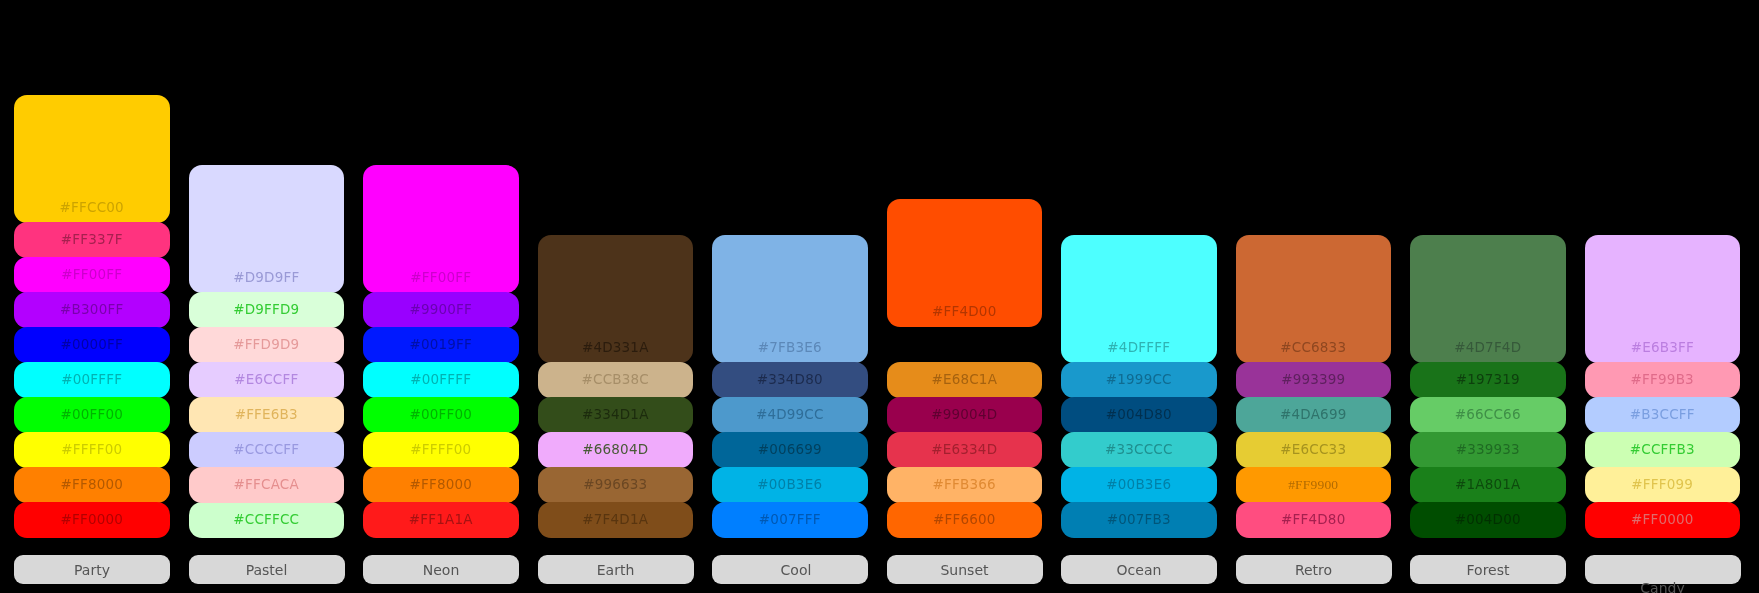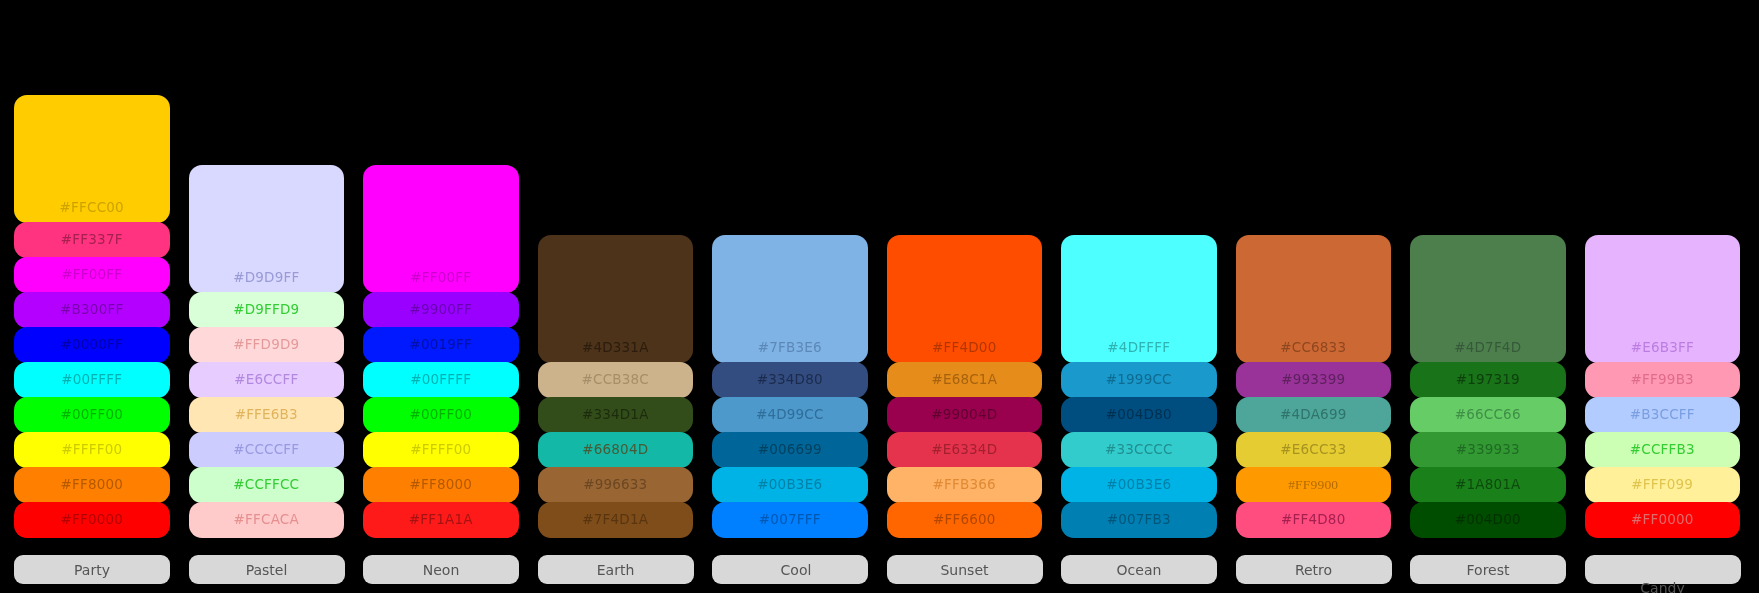--- a/index.html
+++ b/index.html
@@ -131,26 +131,26 @@
         </div>
         <div class="swatch" style="background: rgb(230, 204, 255); z-index: 4;">
           <span class="hex" style="color: rgb(179, 136, 224);">#E6CCFF</span>
         </div>
         <div class="swatch" style="background: rgb(255, 230, 179); z-index: 5;">
           <span class="hex" style="color: rgb(224, 180, 92);">#FFE6B3</span>
         </div>
         <div class="swatch" style="background: rgb(204, 204, 255); z-index: 6;">
           <span class="hex" style="color: rgb(153, 153, 224);">#CCCCFF</span>
         </div>
+        <div class="swatch" style="background: rgb(255, 202, 202); z-index: 8;">
+          <span class="hex" style="color: rgb(229, 143, 143);">#FFCACA</span>
+        </div>
         <div class="swatch" style="background: rgb(204, 255, 204); z-index: 7;">
           <span class="hex" style="color: rgb(51, 204, 51);">#CCFFCC</span>
         </div>
-        <div class="swatch" style="background: rgb(255, 202, 202); z-index: 8;">
-          <span class="hex" style="color: rgb(229, 143, 143);">#FFCACA</span>
-        </div>
       </div>
       <div class="label-pill" style="background: rgb(216, 216, 216);">
         <span style="color: rgb(85, 85, 85);">Pastel</span>
       </div>
     </div>
     <div class="palette-col">
       <div class="swatch-stack">
         <div class="swatch first" style="background: rgb(255, 0, 255); z-index: 1;">
           <span class="hex" style="color: rgb(204, 0, 204);">#FF00FF</span>
         </div>
@@ -184,21 +184,21 @@
       <div class="swatch-stack">
         <div class="swatch first" style="background: rgb(77, 51, 26); z-index: 1;">
           <span class="hex" style="color: rgb(43, 28, 13);">#4D331A</span>
         </div>
         <div class="swatch" style="background: rgb(204, 179, 140); z-index: 2;">
           <span class="hex" style="color: rgb(166, 142, 104);">#CCB38C</span>
         </div>
         <div class="swatch" style="background: rgb(51, 77, 26); z-index: 3;">
           <span class="hex" style="color: rgb(28, 43, 13);">#334D1A</span>
         </div>
-        <div class="swatch" style="background: #14b8a6; z-index: 4;">
+        <div class="swatch" style="background: #f0abfc; z-index: 4;">
           <span class="hex" style="color: rgb(72, 90, 54);">#66804D</span>
         </div>
         <div class="swatch" style="background: rgb(153, 102, 51); z-index: 5;">
           <span class="hex" style="color: rgb(107, 71, 35);">#996633</span>
         </div>
         <div class="swatch" style="background: rgb(127, 77, 26); z-index: 6;">
           <span class="hex" style="color: rgb(89, 53, 15);">#7F4D1A</span>
         </div>
       </div>
       <div class="label-pill" style="background: rgb(216, 216, 216);">
@@ -228,21 +228,21 @@
       </div>
       <div class="label-pill" style="background: rgb(216, 216, 216); padding-left: 12px;">
         <span style="color: rgb(85, 85, 85);">Cool</span>
       </div>
     </div>
     <div class="palette-col">
       <div class="swatch-stack">
         <div class="swatch first" style="background: rgb(255, 77, 0); z-index: 1;">
           <span class="hex" style="color: rgb(179, 54, 0);">#FF4D00</span>
         </div>
-        <div class="swatch" style="background: rgb(230, 140, 26); z-index: 2;">
+        <div class="swatch" style="background: rgb(230, 140, 26); z-index: 2; margin-top: 36px;">
           <span class="hex" style="color: rgb(166, 98, 15);">#E68C1A</span>
         </div>
         <div class="swatch" style="background: rgb(153, 0, 77); z-index: 3;">
           <span class="hex" style="color: rgb(95, 0, 48);">#99004D</span>
         </div>
         <div class="swatch" style="background: rgb(230, 51, 77); z-index: 4;">
           <span class="hex" style="color: rgb(163, 32, 47);">#E6334D</span>
         </div>
         <div class="swatch" style="background: rgb(255, 179, 102); z-index: 5;">
           <span class="hex" style="color: rgb(224, 138, 51);">#FFB366</span>

